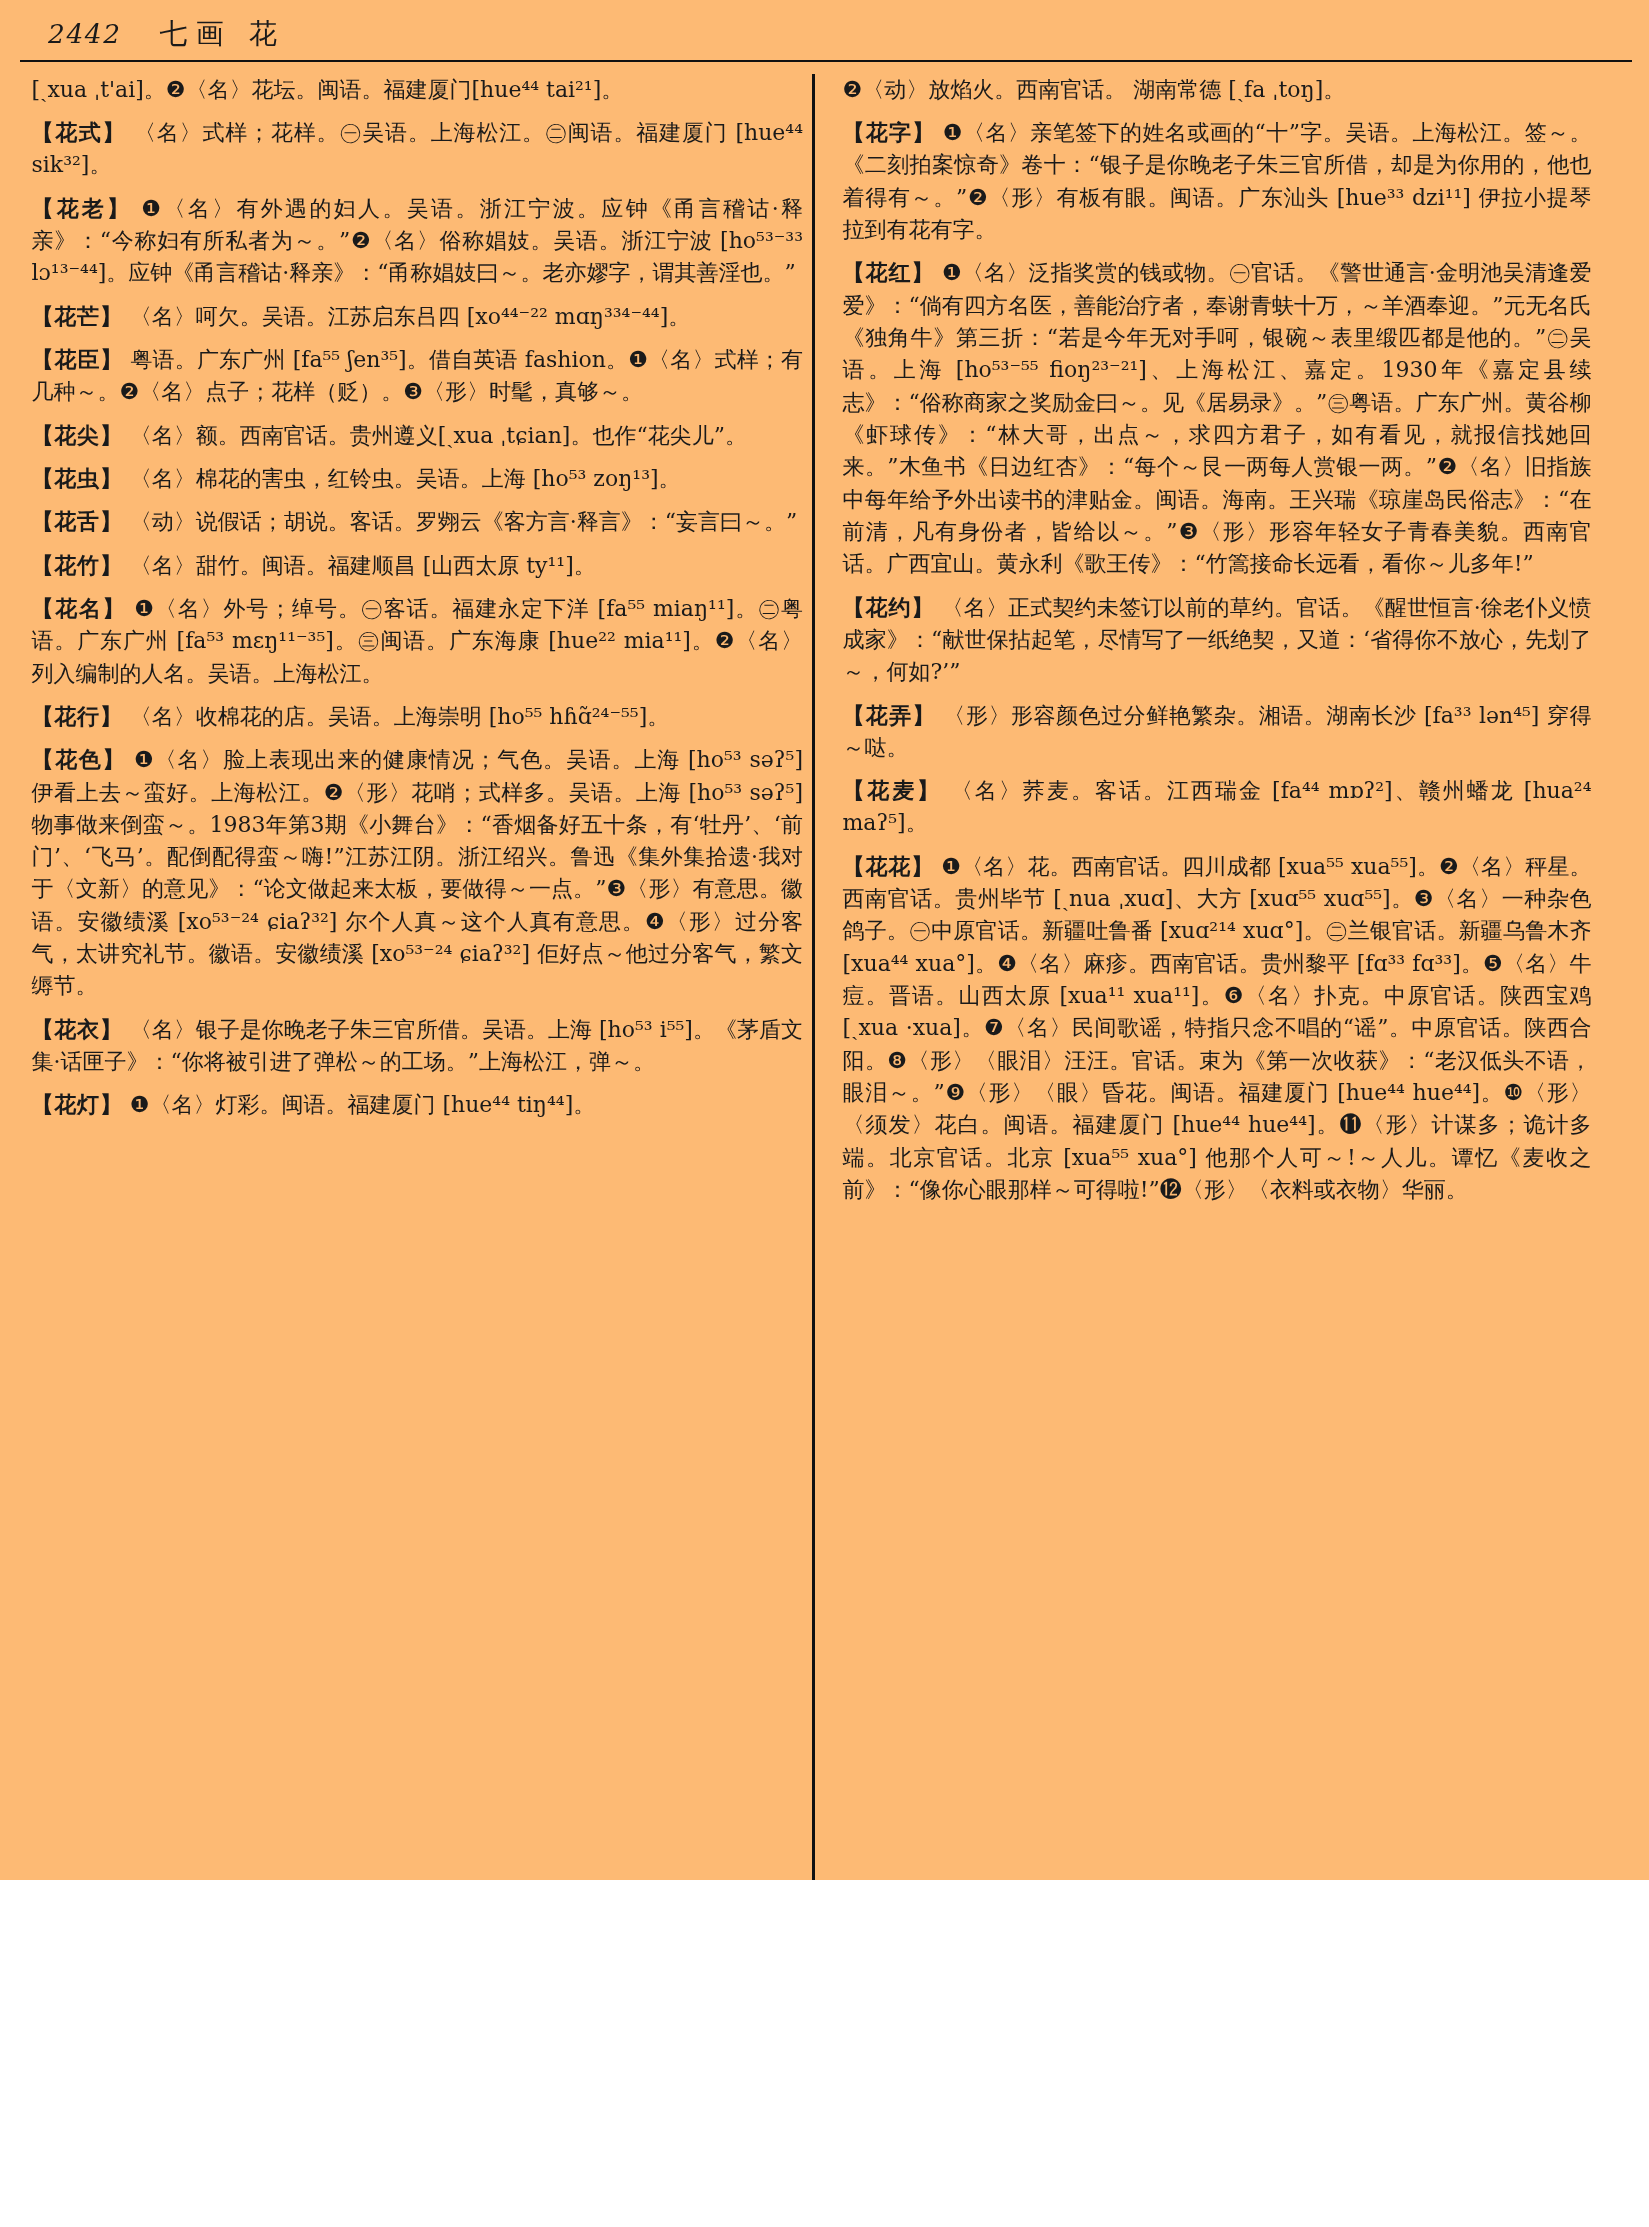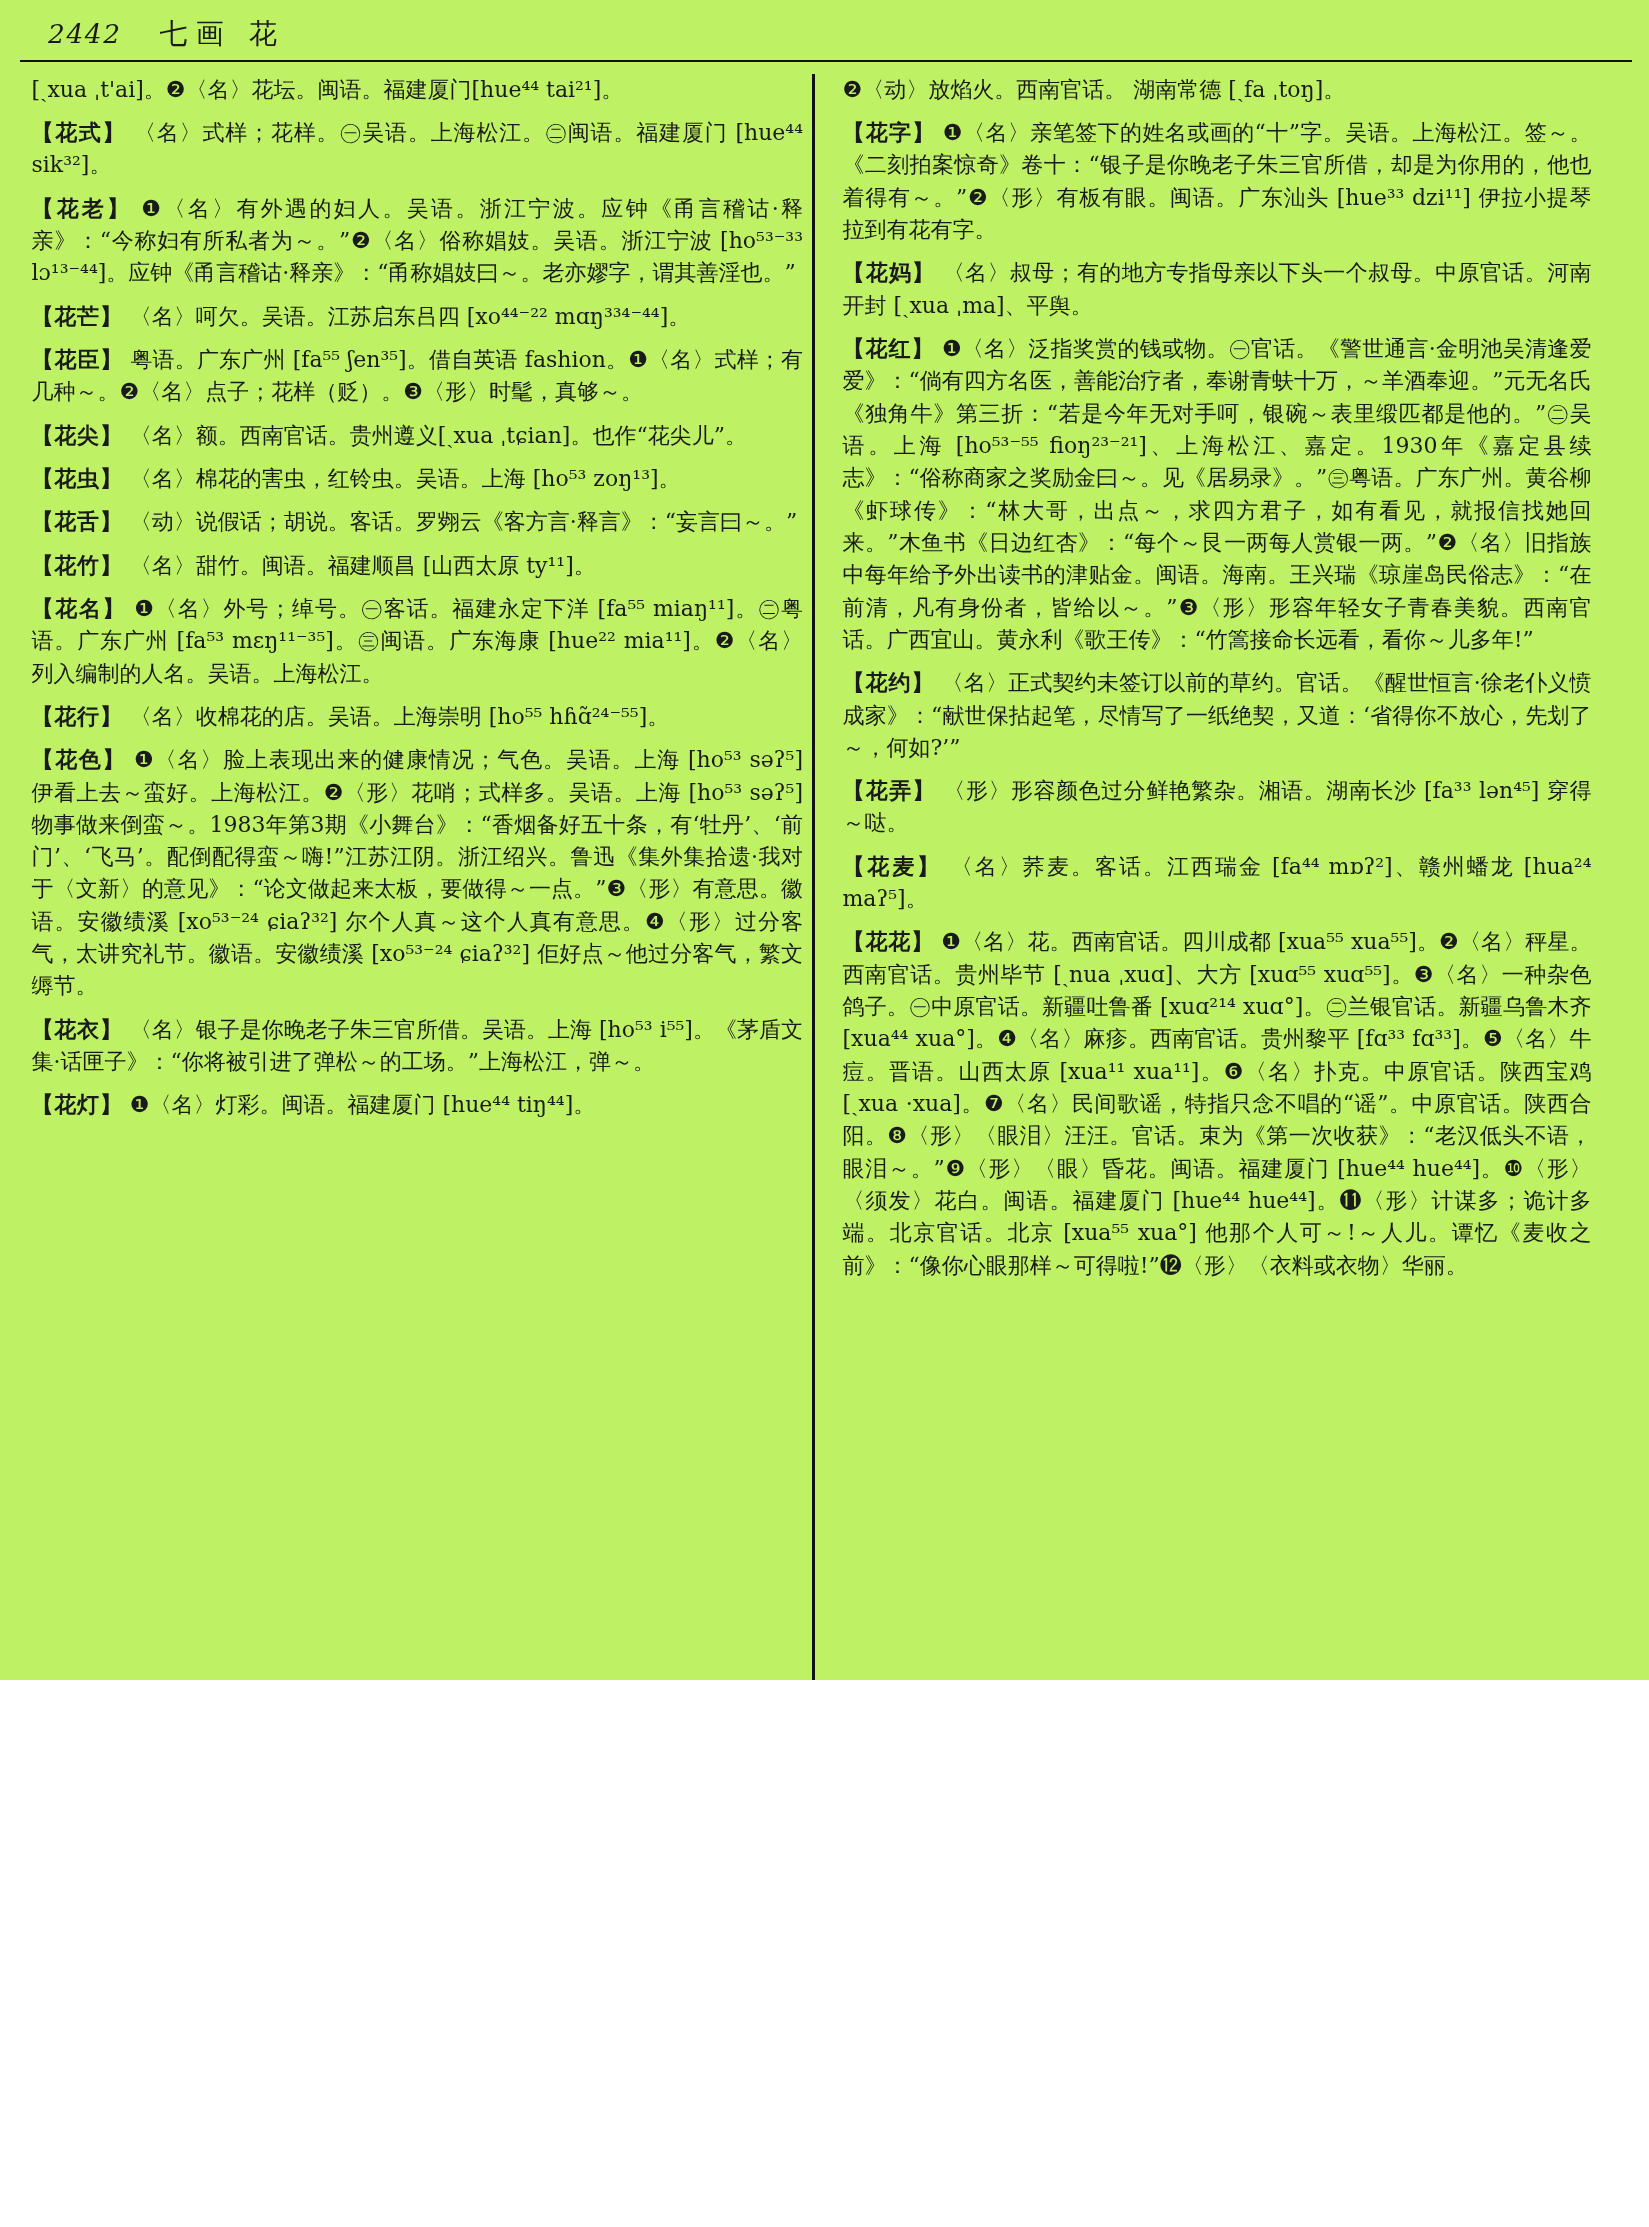--- a/index.html
+++ b/index.html
@@ -7,22 +7,22 @@
     padding: 0;
     background: #ffffff;
   }
   body {
     font-family: "DejaVu Serif", "Liberation Serif", serif;
     color: #1a1a1a;
   }
   .page {
     position: relative;
     width: 1650px;
-    height: 1680px;
-    background: #bef264;
+    height: 1880px;
+    background: #fdba74;
     box-sizing: border-box;
     padding: 0;
     overflow: hidden;
   }
   .page-header {
     display: flex;
     align-items: baseline;
     gap: 38px;
     padding: 15px 0 6.6px 48px;
     font-size: 28px;
@@ -151,24 +151,20 @@
 
     <div class="col right">
       <div class="entry first">
         <span>❷〈动〉放焰火。西南官话。 湖南常德 [ˏfa ˌtoŋ]。</span>
       </div>
       <div class="entry">
         <span class="headword">【花字】</span>
         <span>❶〈名〉亲笔签下的姓名或画的“十”字。吴语。上海松江。签～。《二刻拍案惊奇》卷十：“银子是你晚老子朱三官所借，却是为你用的，他也着得有～。”❷〈形〉有板有眼。闽语。广东汕头 [hue³³ dzi¹¹] 伊拉小提琴拉到有花有字。</span>
       </div>
       <div class="entry">
-        <span class="headword">【花妈】</span>
-        <span>〈名〉叔母；有的地方专指母亲以下头一个叔母。中原官话。河南开封 [ˏxua ˌma]、平舆。</span>
-      </div>
-      <div class="entry">
         <span class="headword">【花红】</span>
         <span>❶〈名〉泛指奖赏的钱或物。㊀官话。《警世通言·金明池吴清逢爱爱》：“倘有四方名医，善能治疗者，奉谢青蚨十万，～羊酒奉迎。”元无名氏《独角牛》第三折：“若是今年无对手呵，银碗～表里缎匹都是他的。”㊁吴语。上海 [ho⁵³⁻⁵⁵ fioŋ²³⁻²¹]、上海松江、嘉定。1930年《嘉定县续志》：“俗称商家之奖励金曰～。见《居易录》。”㊂粤语。广东广州。黄谷柳《虾球传》：“林大哥，出点～，求四方君子，如有看见，就报信找她回来。”木鱼书《日边红杏》：“每个～艮一两每人赏银一两。”❷〈名〉旧指族中每年给予外出读书的津贴金。闽语。海南。王兴瑞《琼崖岛民俗志》：“在前清，凡有身份者，皆给以～。”❸〈形〉形容年轻女子青春美貌。西南官话。广西宜山。黄永利《歌王传》：“竹篙接命长远看，看你～儿多年!”</span>
       </div>
       <div class="entry">
         <span class="headword">【花约】</span>
         <span>〈名〉正式契约未签订以前的草约。官话。《醒世恒言·徐老仆义愤成家》：“献世保拈起笔，尽情写了一纸绝契，又道：‘省得你不放心，先划了～，何如?’”</span>
       </div>
       <div class="entry">
         <span class="headword">【花弄】</span>
         <span>〈形〉形容颜色过分鲜艳繁杂。湘语。湖南长沙 [fa³³ lən⁴⁵] 穿得～哒。</span>

